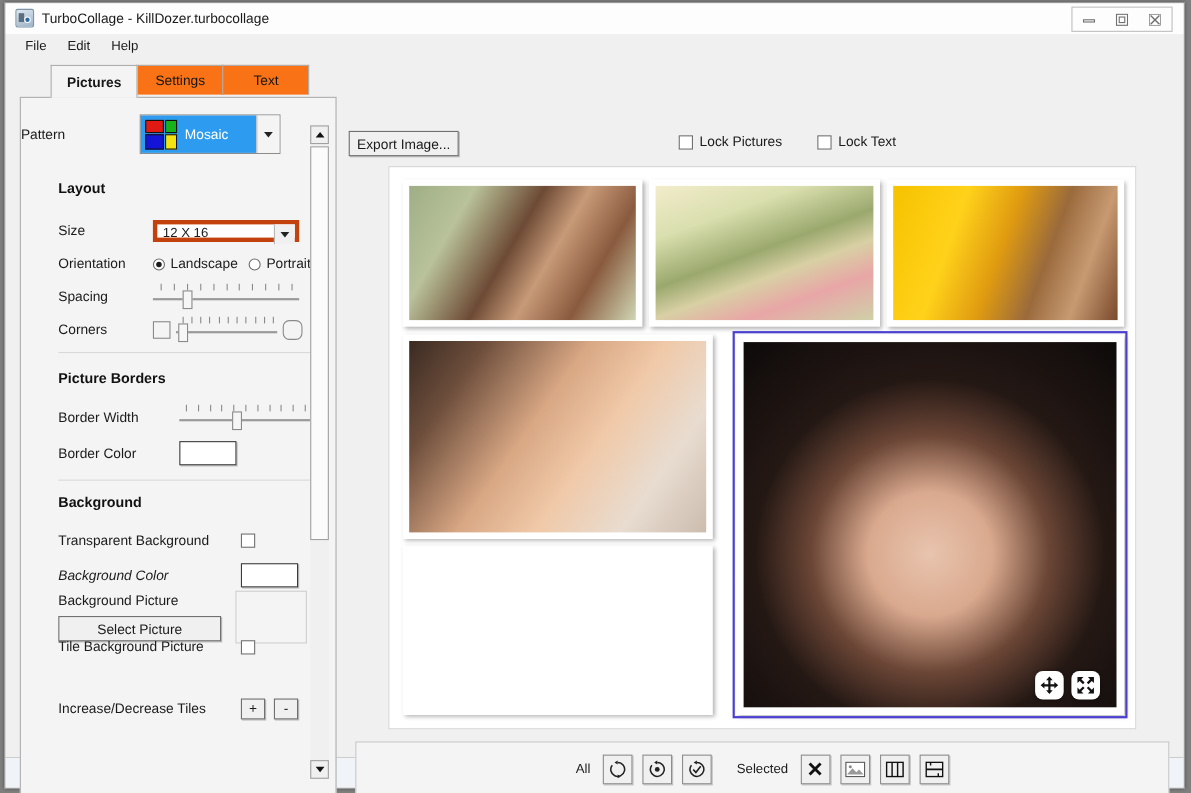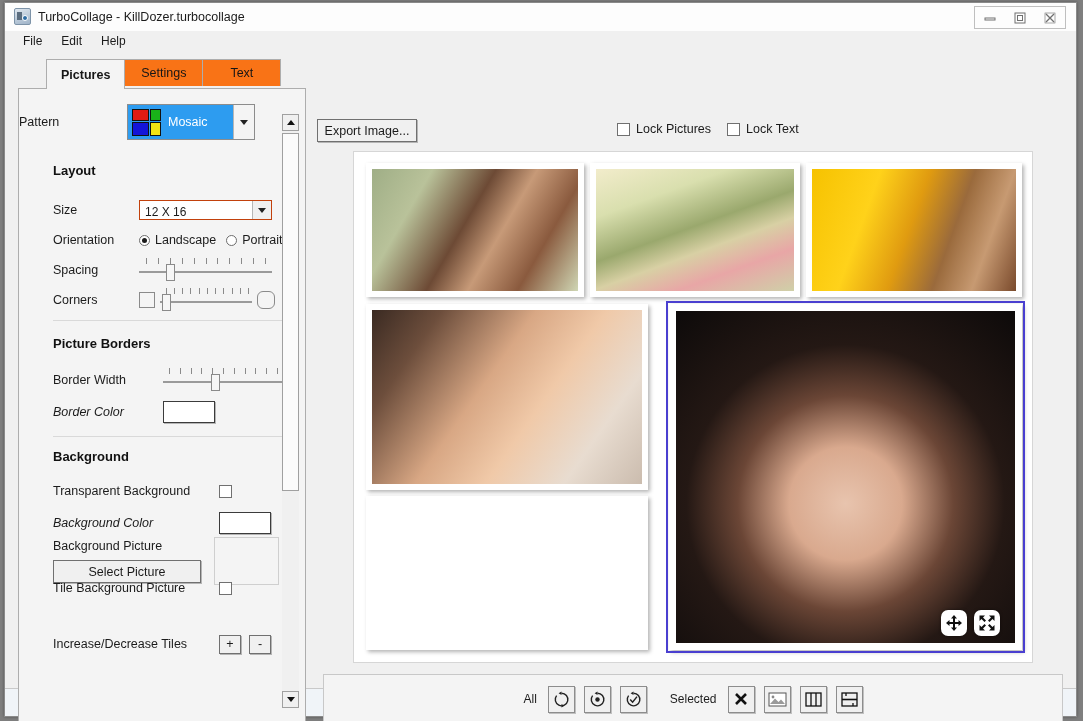--- a/index.html
+++ b/index.html
@@ -56,21 +56,21 @@
   .mosaic{width:28px;height:26px;display:grid;grid-template-columns:17px 11px;grid-template-rows:12px 14px;gap:1px;}
   .mosaic i{display:block;}
   .m1{background:#e01a13;} .m2{background:#19b319;} .m3{background:#1414d8;} .m4{background:#f2e313;}
   .mosaic i{border:1px solid #111;box-sizing:border-box;}
   .combo-pattern .selname{color:#fff;font-size:12.5px;}
   .combo-arrow{width:20px;height:34px;background:#f4f4f4;border-left:1px solid #b6b6b6;
     display:flex;align-items:center;justify-content:center;}
   .caret{width:0;height:0;border-left:4px solid transparent;border-right:4px solid transparent;border-top:5px solid #222;}
 
   
-  .combo{width:133px;height:20px;border:1px solid #c2410c;background:#fff;display:flex;align-items:flex-end;
+  .combo{width:133px;height:20px;border:4px solid #c2410c;background:#fff;display:flex;align-items:flex-start;
     box-sizing:border-box;font-size:12px;color:#1b1b1b;}
   .combo span.val{flex:1;padding-left:5px;}
   .combo .cbtn{width:18px;height:18px;background:#f0f0f0;border-left:1px solid #b6b6b6;
     display:flex;align-items:center;justify-content:center;}
 
   
   .radio{width:11px;height:11px;border:1px solid #6d6d6d;border-radius:50%;background:#fff;
     display:inline-flex;align-items:center;justify-content:center;box-sizing:border-box;}
   .radio.on:after{content:"";width:5px;height:5px;border-radius:50%;background:#1b1b1b;}
 
@@ -100,21 +100,21 @@
   .vscroll .sbtn{width:17px;height:17px;background:#f0f0f0;border:1px solid #a0a0a0;box-sizing:border-box;
     display:flex;align-items:center;justify-content:center;}
   .vscroll .thumb{position:absolute;left:0;top:19px;width:17px;height:358px;background:#fbfbfb;
     border:1px solid #a0a0a0;box-sizing:border-box;}
   .vscroll .sbtn.bot{position:absolute;bottom:0;left:0;}
   .tri-up{width:0;height:0;border-left:4px solid transparent;border-right:4px solid transparent;border-bottom:5px solid #111;}
   .tri-dn{width:0;height:0;border-left:4px solid transparent;border-right:4px solid transparent;border-top:5px solid #111;}
 
   
   .export-btn{position:absolute;left:312px;top:68px;width:100px;height:23px;}
-  .locks{position:absolute;left:612px;top:71px;display:flex;align-items:center;gap:16px;}
+  .locks{position:absolute;left:612px;top:71px;display:flex;align-items:center;gap:32px;}
   .lockitem{display:flex;align-items:center;gap:6px;font-size:12.5px;color:#1b1b1b;}
 
   
   .canvas{position:absolute;left:348px;top:100px;width:680px;height:512px;background:#fff;
     border:1px solid #d6d6d6;box-sizing:border-box;}
   .photo{position:absolute;background:#fff;padding:6px;box-sizing:border-box;
     box-shadow:2px 2px 4px rgba(0,0,0,.30);}
   .photo .img{width:100%;height:100%;background-size:cover;background-position:center;}
   .photo.selected{outline:2px solid #4a3fd0;outline-offset:1px;padding:7px;background:#fff;}
 
@@ -302,21 +302,21 @@
               <i style="left:77%"></i>
                 <i style="left:86%"></i>
                 <i style="left:95%"></i>
             </div>
             <div class="track"></div>
             <div class="thumb" style="left:40%"></div>
           </div>
         </div>
 
         <div class="row" style="position:absolute;left:25px;top:308px;width:240px;">
-          <div class="lbl" style="width:110px;font-style:italic;">Border Color</div>
+          <div class="lbl" style="width:110px;">Border Color</div>
           <div class="swatch"></div>
         </div>
 
         <div style="position:absolute;left:25px;top:340px;width:230px;" class="divider"></div>
 
         <div style="position:absolute;left:25px;top:360px;" class="sec-title">Background</div>
 
         <div class="row" style="position:absolute;left:25px;top:387px;width:250px;">
           <div class="lbl" style="width:166px;">Transparent Background</div>
           <span class="cbox"></span>

